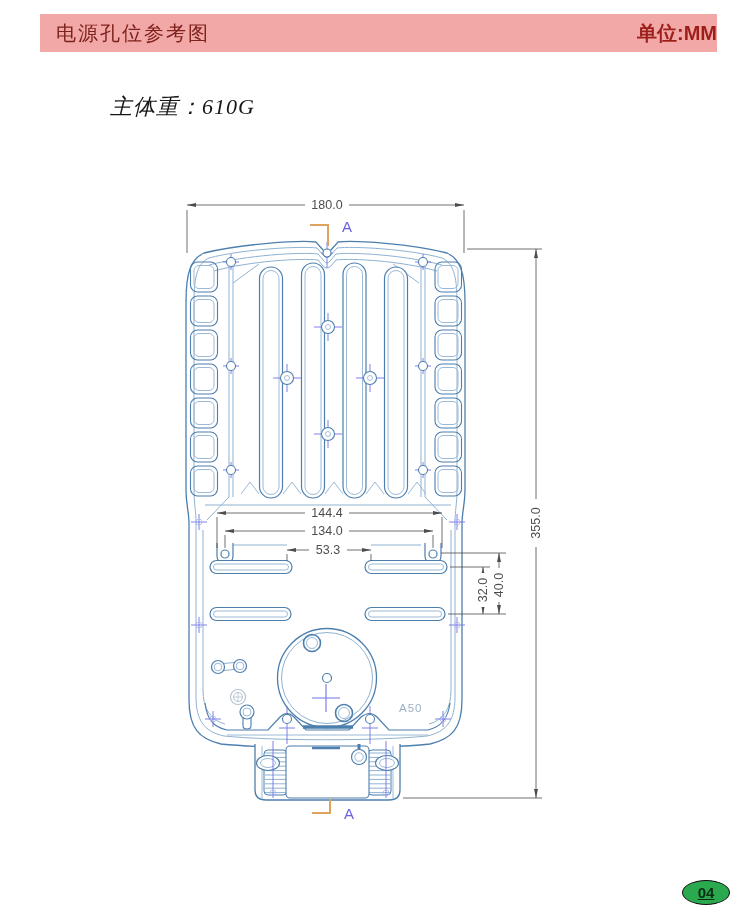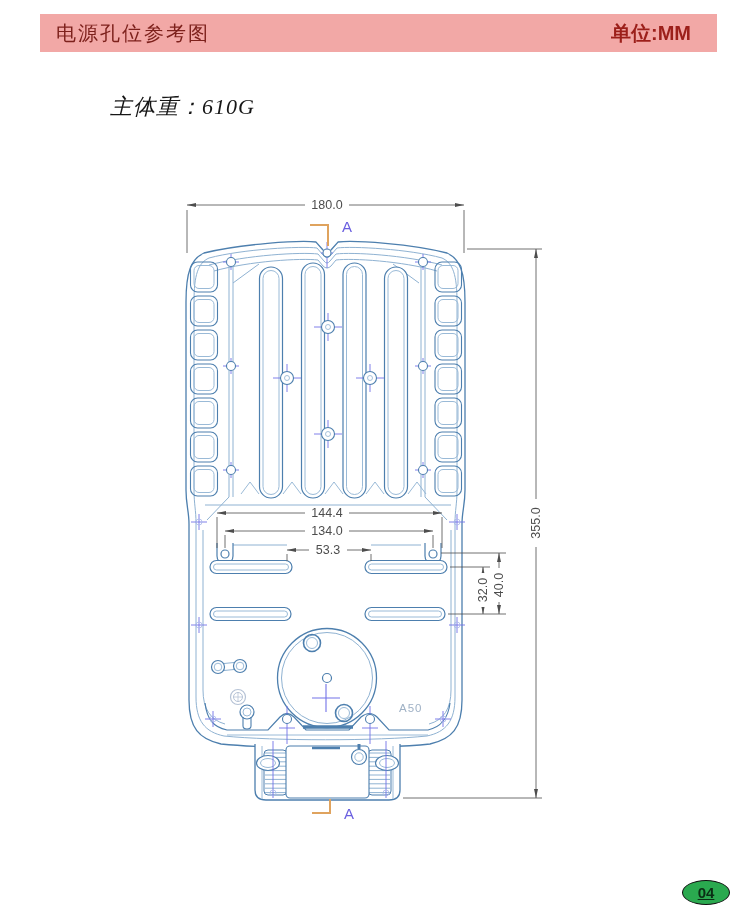--- a/index.html
+++ b/index.html
@@ -2,21 +2,21 @@
 <html><head>
 <meta charset="utf-8">
 <style>
   html,body{margin:0;padding:0;background:#ffffff;}
   .page{position:relative;width:750px;height:919px;background:#ffffff;overflow:hidden;
         font-family:"Liberation Sans", sans-serif;}
   .header-bar{position:absolute;left:40px;top:14px;width:677px;height:38px;
         background:#f2a8a6;display:flex;align-items:center;justify-content:space-between;}
   .header-title{font-size:20px;color:#7d211c;padding-left:16px;letter-spacing:2px;
         font-family:Liberation Serif, serif;}
-  .header-unit{font-size:20px;color:#9c1f1a;padding-right:26px;font-weight:600;}
+  .header-unit{font-size:20px;color:#9c1f1a;font-weight:600;}
   .weight-line{position:absolute;left:110px;top:92px;font-size:22px;color:#161616;
         letter-spacing:1px;font-family:"Liberation Serif", serif;font-style:italic;}
   .page-badge{position:absolute;left:682px;top:880px;width:46px;height:23px;
         background:#2aa94f;border:1.5px solid #111;border-radius:50%;
         display:flex;align-items:center;justify-content:center;
         font-size:15px;color:#0b2e14;font-weight:bold;text-decoration:underline;}
   svg text{font-family:"Liberation Sans", sans-serif;}
   .dimtxt{font-size:12.5px;fill:#4d4d4d;}
   .marktxt{font-size:15px;fill:#6a5fe0;}
   .modeltxt{font-size:11.5px;fill:#9fb1c5;letter-spacing:1px;}

